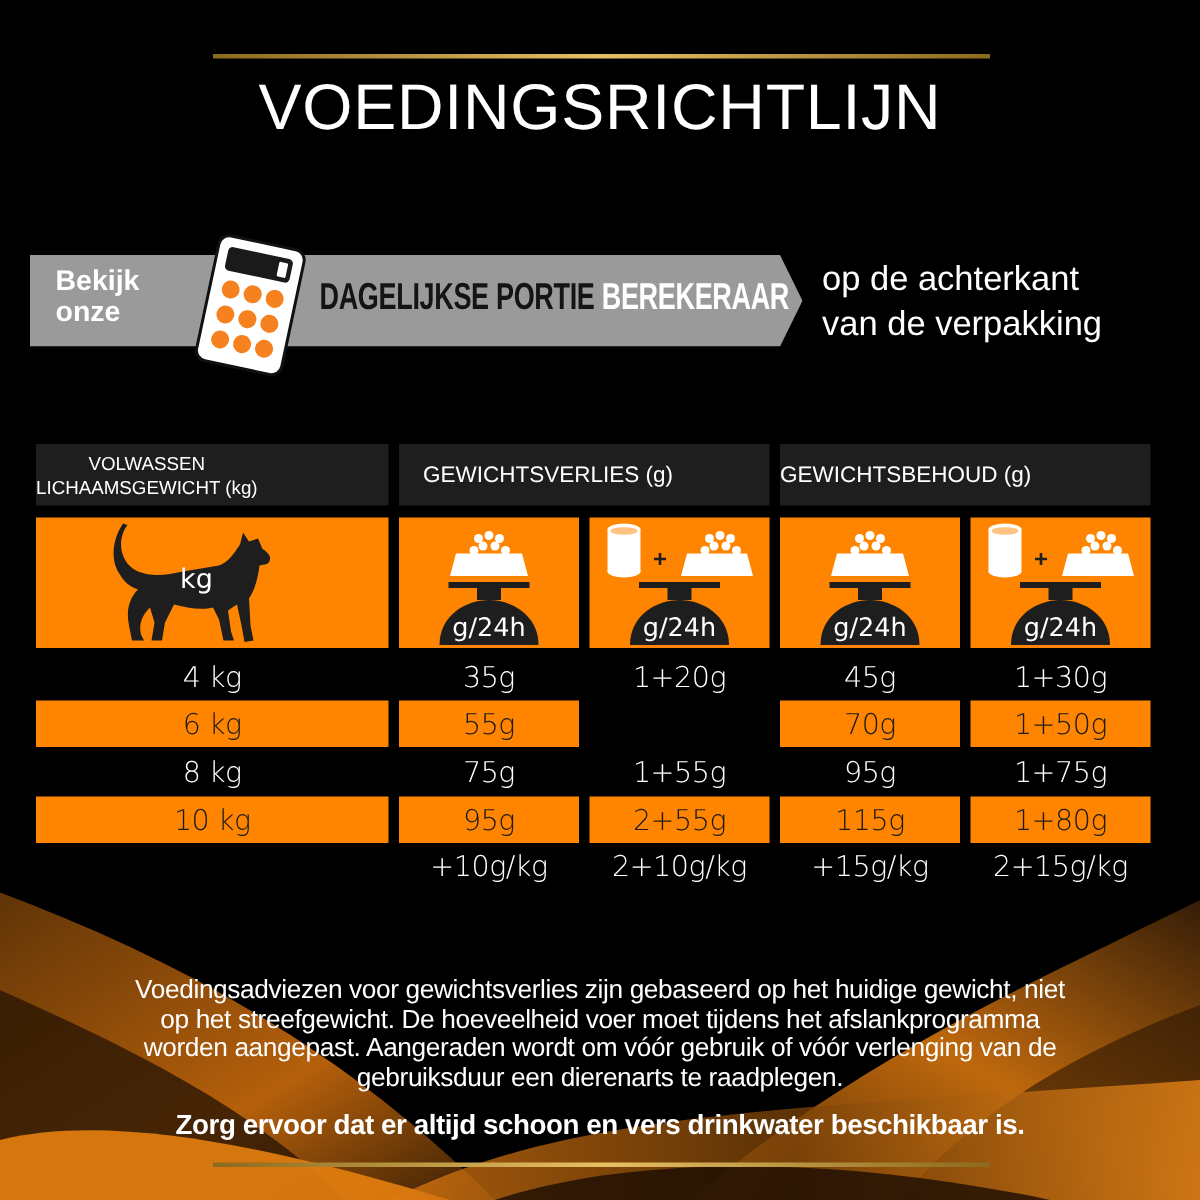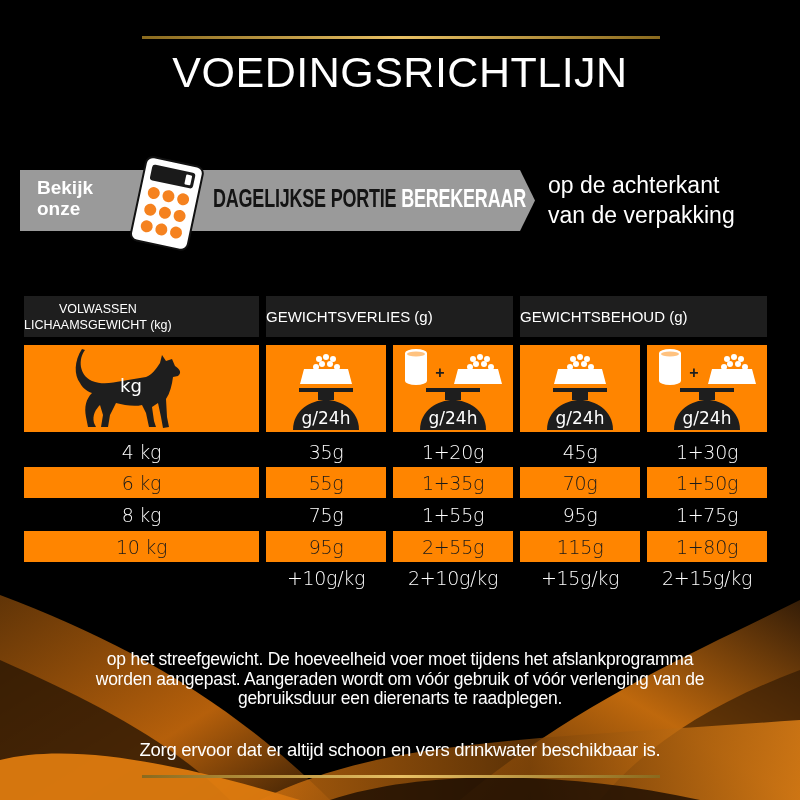--- a/index.html
+++ b/index.html
@@ -28,41 +28,41 @@
     white-space: nowrap; letter-spacing: -0.3px; }
   .banner .label .dark { color: #141414; }
   .banner .label .light { color: #fff; }
   .side-text { position: absolute; left: 548px; top: 170px; font-size: 23px; line-height: 30px; color: #fff; z-index: 2; }
 
   
   .table { position: absolute; left: 24px; top: 296px; width: 743px; z-index: 2; }
   .hdr { position: absolute; top: 0; height: 41px; background: #1e1e1e; display: flex;
     align-items: center; justify-content: flex-start; text-align: center; color: #fff; }
   .hdr-0 { left: 0; width: 235px; font-size: 12.5px; line-height: 16px; }
-  .hdr-1 { left: 242px; width: 247px; font-size: 15px; }
+  .hdr-1 { left: 242px; width: 247px; font-size: 15px; padding-left: 16px; }
   .hdr-2 { left: 496px; width: 247px; font-size: 15px; }
 
   .icon-cell { position: absolute; top: 49px; height: 87px; background: #ff8500; }
   .c0 { left: 0; width: 235px; }
   .c1 { left: 242px; width: 120px; }
   .c2 { left: 369px; width: 120px; }
   .c3 { left: 496px; width: 120px; }
   .c4 { left: 623px; width: 120px; }
 
   .row { position: absolute; left: 0; width: 743px; height: 31px; }
   .cell { position: absolute; top: 0; height: 31px; display: flex; align-items: center; justify-content: center;
     font-size: 19px; font-family: "DejaVu Sans", sans-serif; font-weight: 300; letter-spacing: -0.3px; }
   .row.dark .cell { color: #fff; background: transparent; }
   .row.orange .cell { color: #1a1a1a; background: #ff8500; }
 
   .footnote { position: absolute; left: 20px; top: 650px; width: 760px; text-align: center; z-index: 2;
     font-size: 17.5px; line-height: 19.5px; color: #fff; font-family: "Liberation Sans", sans-serif;
     letter-spacing: -0.25px; }
   .footnote-bold { position: absolute; left: 0; top: 739px; width: 800px; text-align: center; z-index: 2;
-    font-size: 18.5px; font-weight: 400; color: #fff; letter-spacing: -0.3px; }
+    font-size: 18.5px; font-weight: 700; color: #fff; letter-spacing: -0.3px; }
 </style>
 </head>
 <body>
 
 <svg class="bg-swoosh" width="800" height="800" viewBox="0 0 800 800">
   <defs>
     <linearGradient id="sw1" x1="0" y1="0" x2="1" y2="1">
       <stop offset="0" stop-color="#6b3a08"></stop>
       <stop offset="0.6" stop-color="#c96a0c"></stop>
       <stop offset="1" stop-color="#3a1f05"></stop>
@@ -232,21 +232,20 @@
   <div class="row dark" style="top:140px;">
     <div class="cell c0">4 kg</div>
     <div class="cell c1">35g</div>
     <div class="cell c2">1+20g</div>
     <div class="cell c3">45g</div>
     <div class="cell c4">1+30g</div>
   </div>
   <div class="row orange" style="top:171px;">
     <div class="cell c0">6 kg</div>
     <div class="cell c1">55g</div>
-    <div class="cell c2">1+35g</div>
     <div class="cell c3">70g</div>
     <div class="cell c4">1+50g</div>
   </div>
   <div class="row dark" style="top:203px;">
     <div class="cell c0">8 kg</div>
     <div class="cell c1">75g</div>
     <div class="cell c2">1+55g</div>
     <div class="cell c3">95g</div>
     <div class="cell c4">1+75g</div>
   </div>
@@ -259,18 +258,19 @@
   </div>
   <div class="row dark" style="top:266px;">
     <div class="cell c1">+10g/kg</div>
     <div class="cell c2">2+10g/kg</div>
     <div class="cell c3">+15g/kg</div>
     <div class="cell c4">2+15g/kg</div>
   </div>
 </div>
 
 <div class="footnote">
+  <div>Voedingsadviezen voor gewichtsverlies zijn gebaseerd op het huidige gewicht, niet</div>
   <div>op het streefgewicht. De hoeveelheid voer moet tijdens het afslankprogramma</div>
   <div>worden aangepast. Aangeraden wordt om vóór gebruik of vóór verlenging van de</div>
   <div>gebruiksduur een dierenarts te raadplegen.</div>
 </div>
 <div class="footnote-bold">Zorg ervoor dat er altijd schoon en vers drinkwater beschikbaar is.</div>
 <div class="gold-line gold-bottom"></div>
 
 </body></html>

